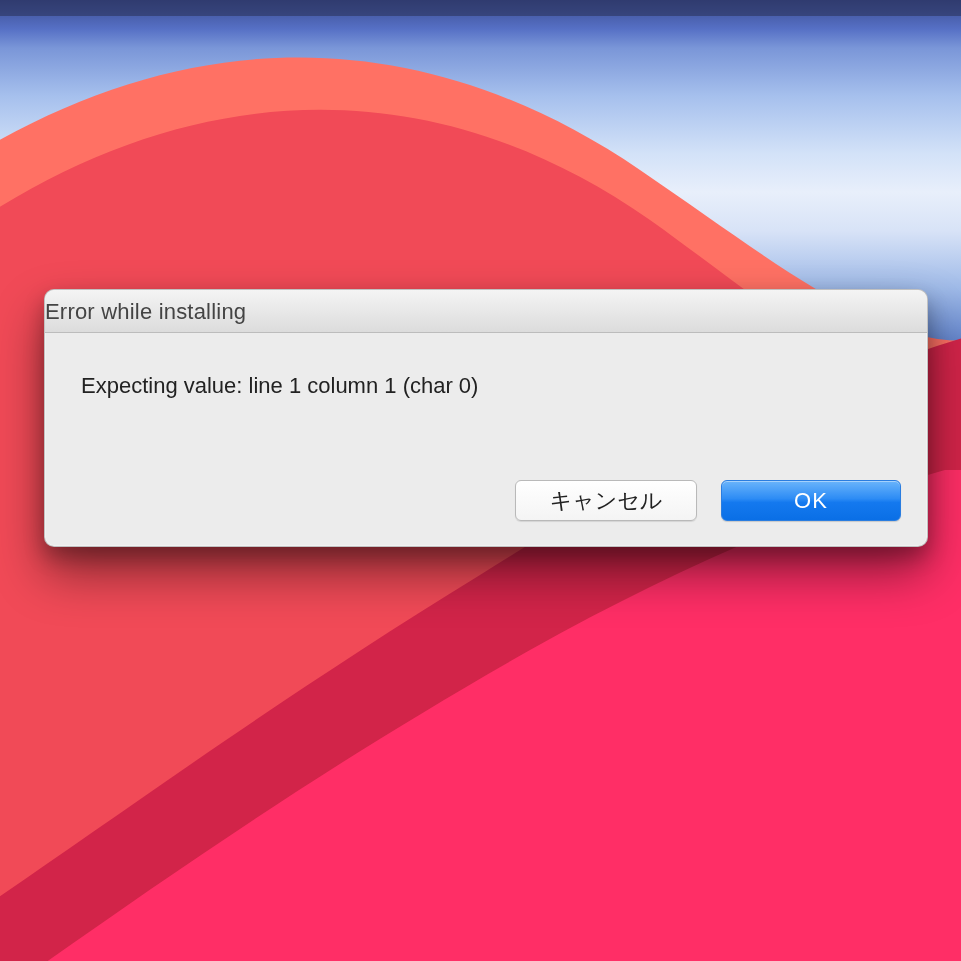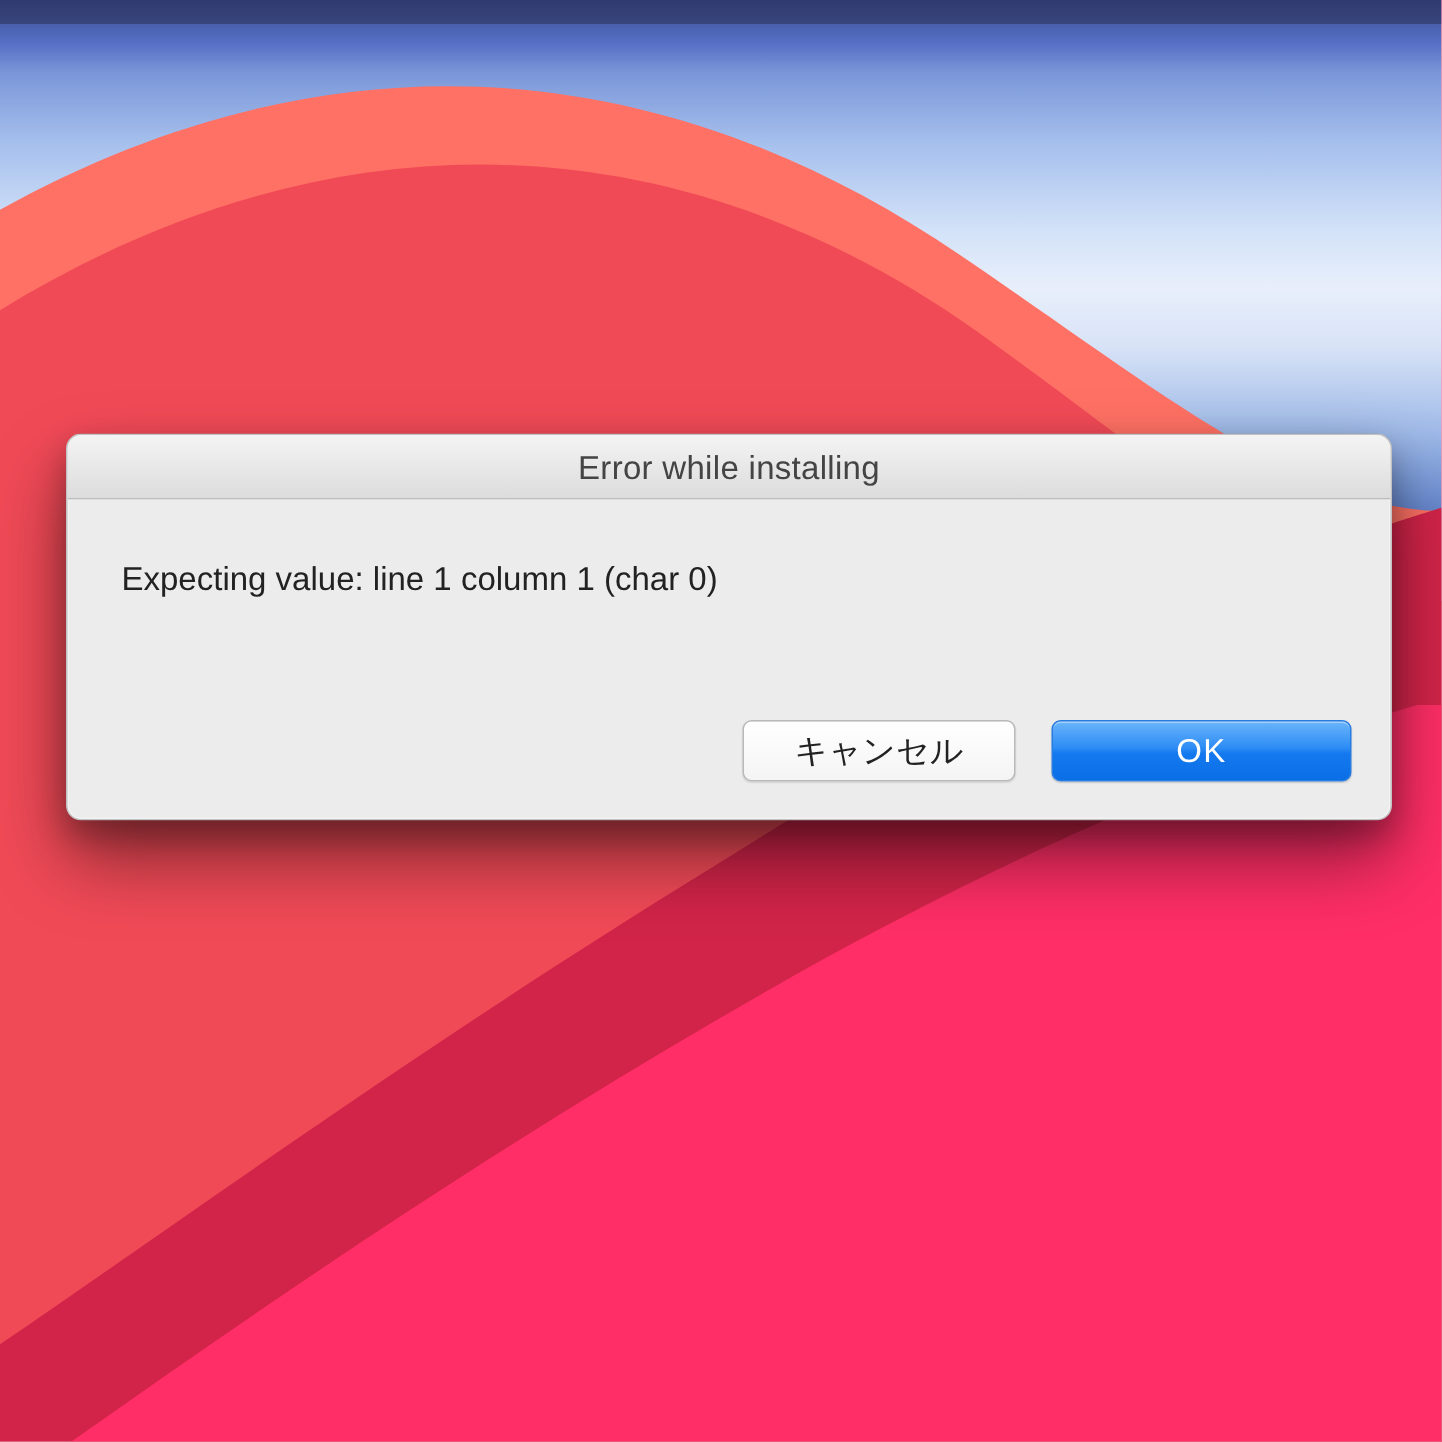--- a/index.html
+++ b/index.html
@@ -61,21 +61,21 @@
         0 10px 20px rgba(0,0,0,0.25),
         0 0 0 1px rgba(255,255,255,0.35) inset;
     }
 
     .dialog-titlebar {
       position: relative;
       height: 43px;
       background: linear-gradient(to bottom, #f4f4f4 0%, #e8e8e8 50%, #dcdcdc 100%);
       border-bottom: 1px solid #bcbcbc;
       border-radius: 10px 10px 0 0;
-      text-align: center;
+      text-align: left;
     }
     .dialog-title {
       font-size: 22px;
       font-weight: 400;
       color: #444;
       line-height: 43px;
       letter-spacing: 0.2px;
     }
 
     .dialog-body {
@@ -111,21 +111,21 @@
       box-shadow: 0 1px 1px rgba(0,0,0,0.1);
       margin-top: 30px;
     }
     .btn-secondary {
       width: 182px;
       background: linear-gradient(to bottom, #ffffff, #f4f4f4);
       border: 1px solid #b9b9b9;
       color: #222;
     }
     .btn-primary {
-      width: 200px;
+      width: 180px;
       background: linear-gradient(to bottom, #6ab4fb 0%, #2d8cf5 45%, #1479ef 55%, #0a6fe6 100%);
       border: 1px solid #2a7de0;
       color: #fff;
       letter-spacing: 1px;
       box-shadow: inset 0 1px 0 rgba(255,255,255,0.4), 0 1px 1px rgba(0,0,0,0.15);
     }
   </style>
 </head>
 <body>
 

